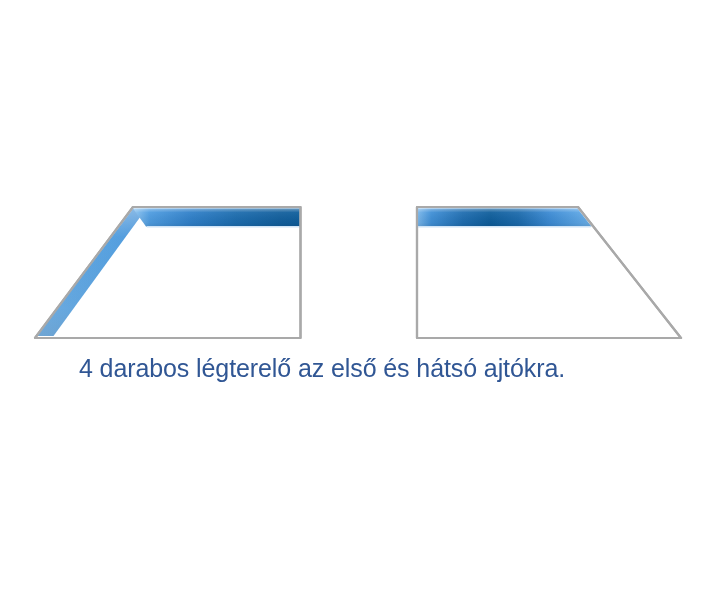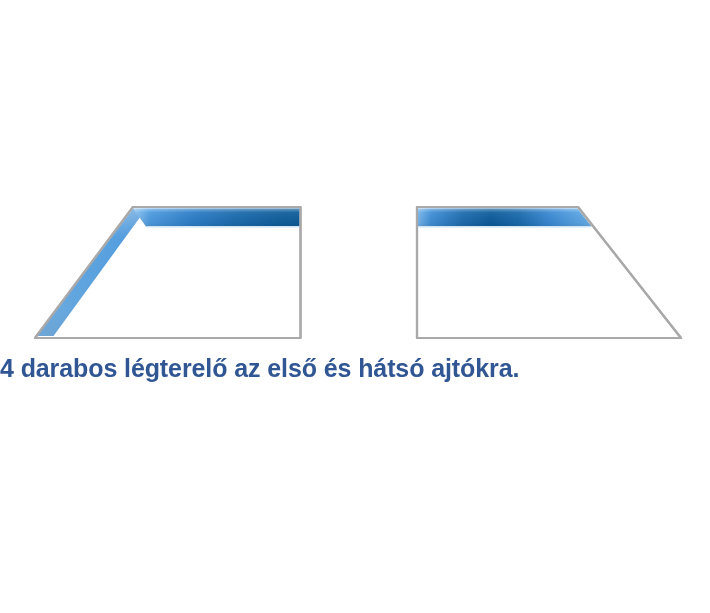--- a/index.html
+++ b/index.html
@@ -28,22 +28,23 @@
     top: 0;
     width: 710px;
     height: 613px;
     display: block;
   }
   #caption-text {
     position: absolute;
     left: 0;
     top: 352px;
     width: 644px;
+    text-align: center;
     font-family: "Liberation Sans", sans-serif;
-    font-weight: bold;
+    font-weight: normal;
     font-size: 25px;
     line-height: 32px;
     letter-spacing: -0.1px;
     color: #305694;
     white-space: nowrap;
   }
 </style>
 </head>
 <body>
 

